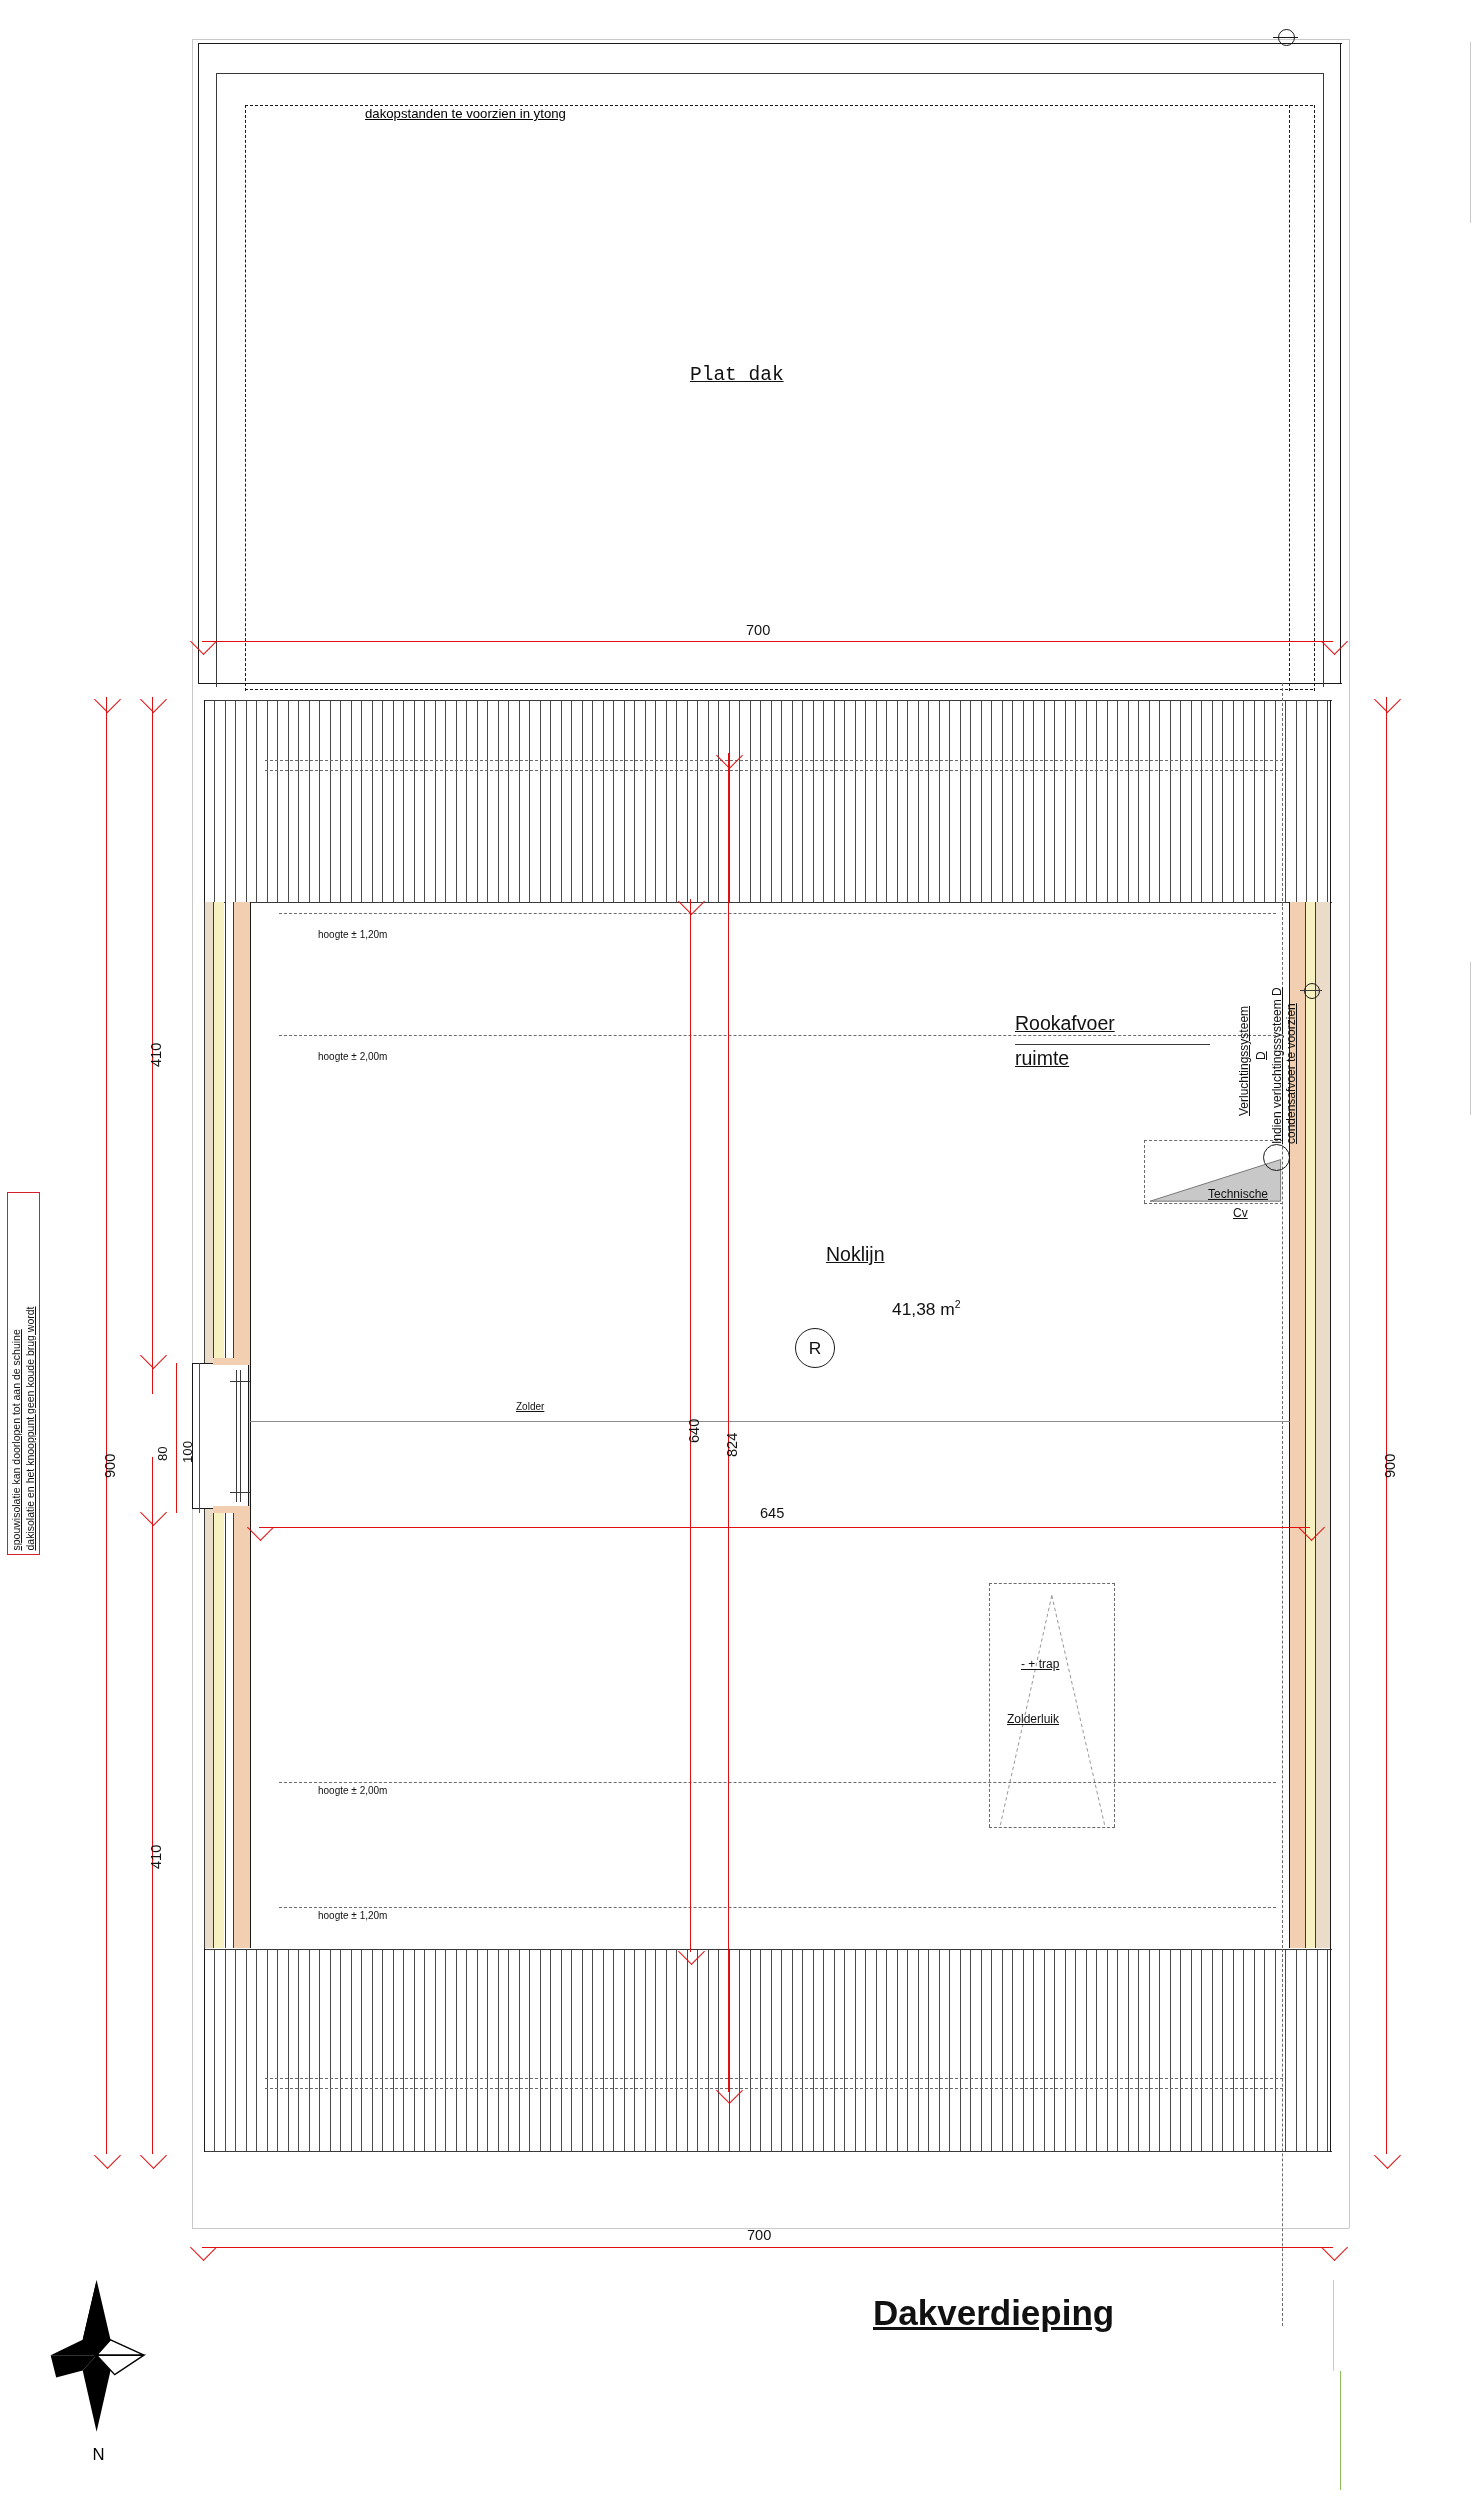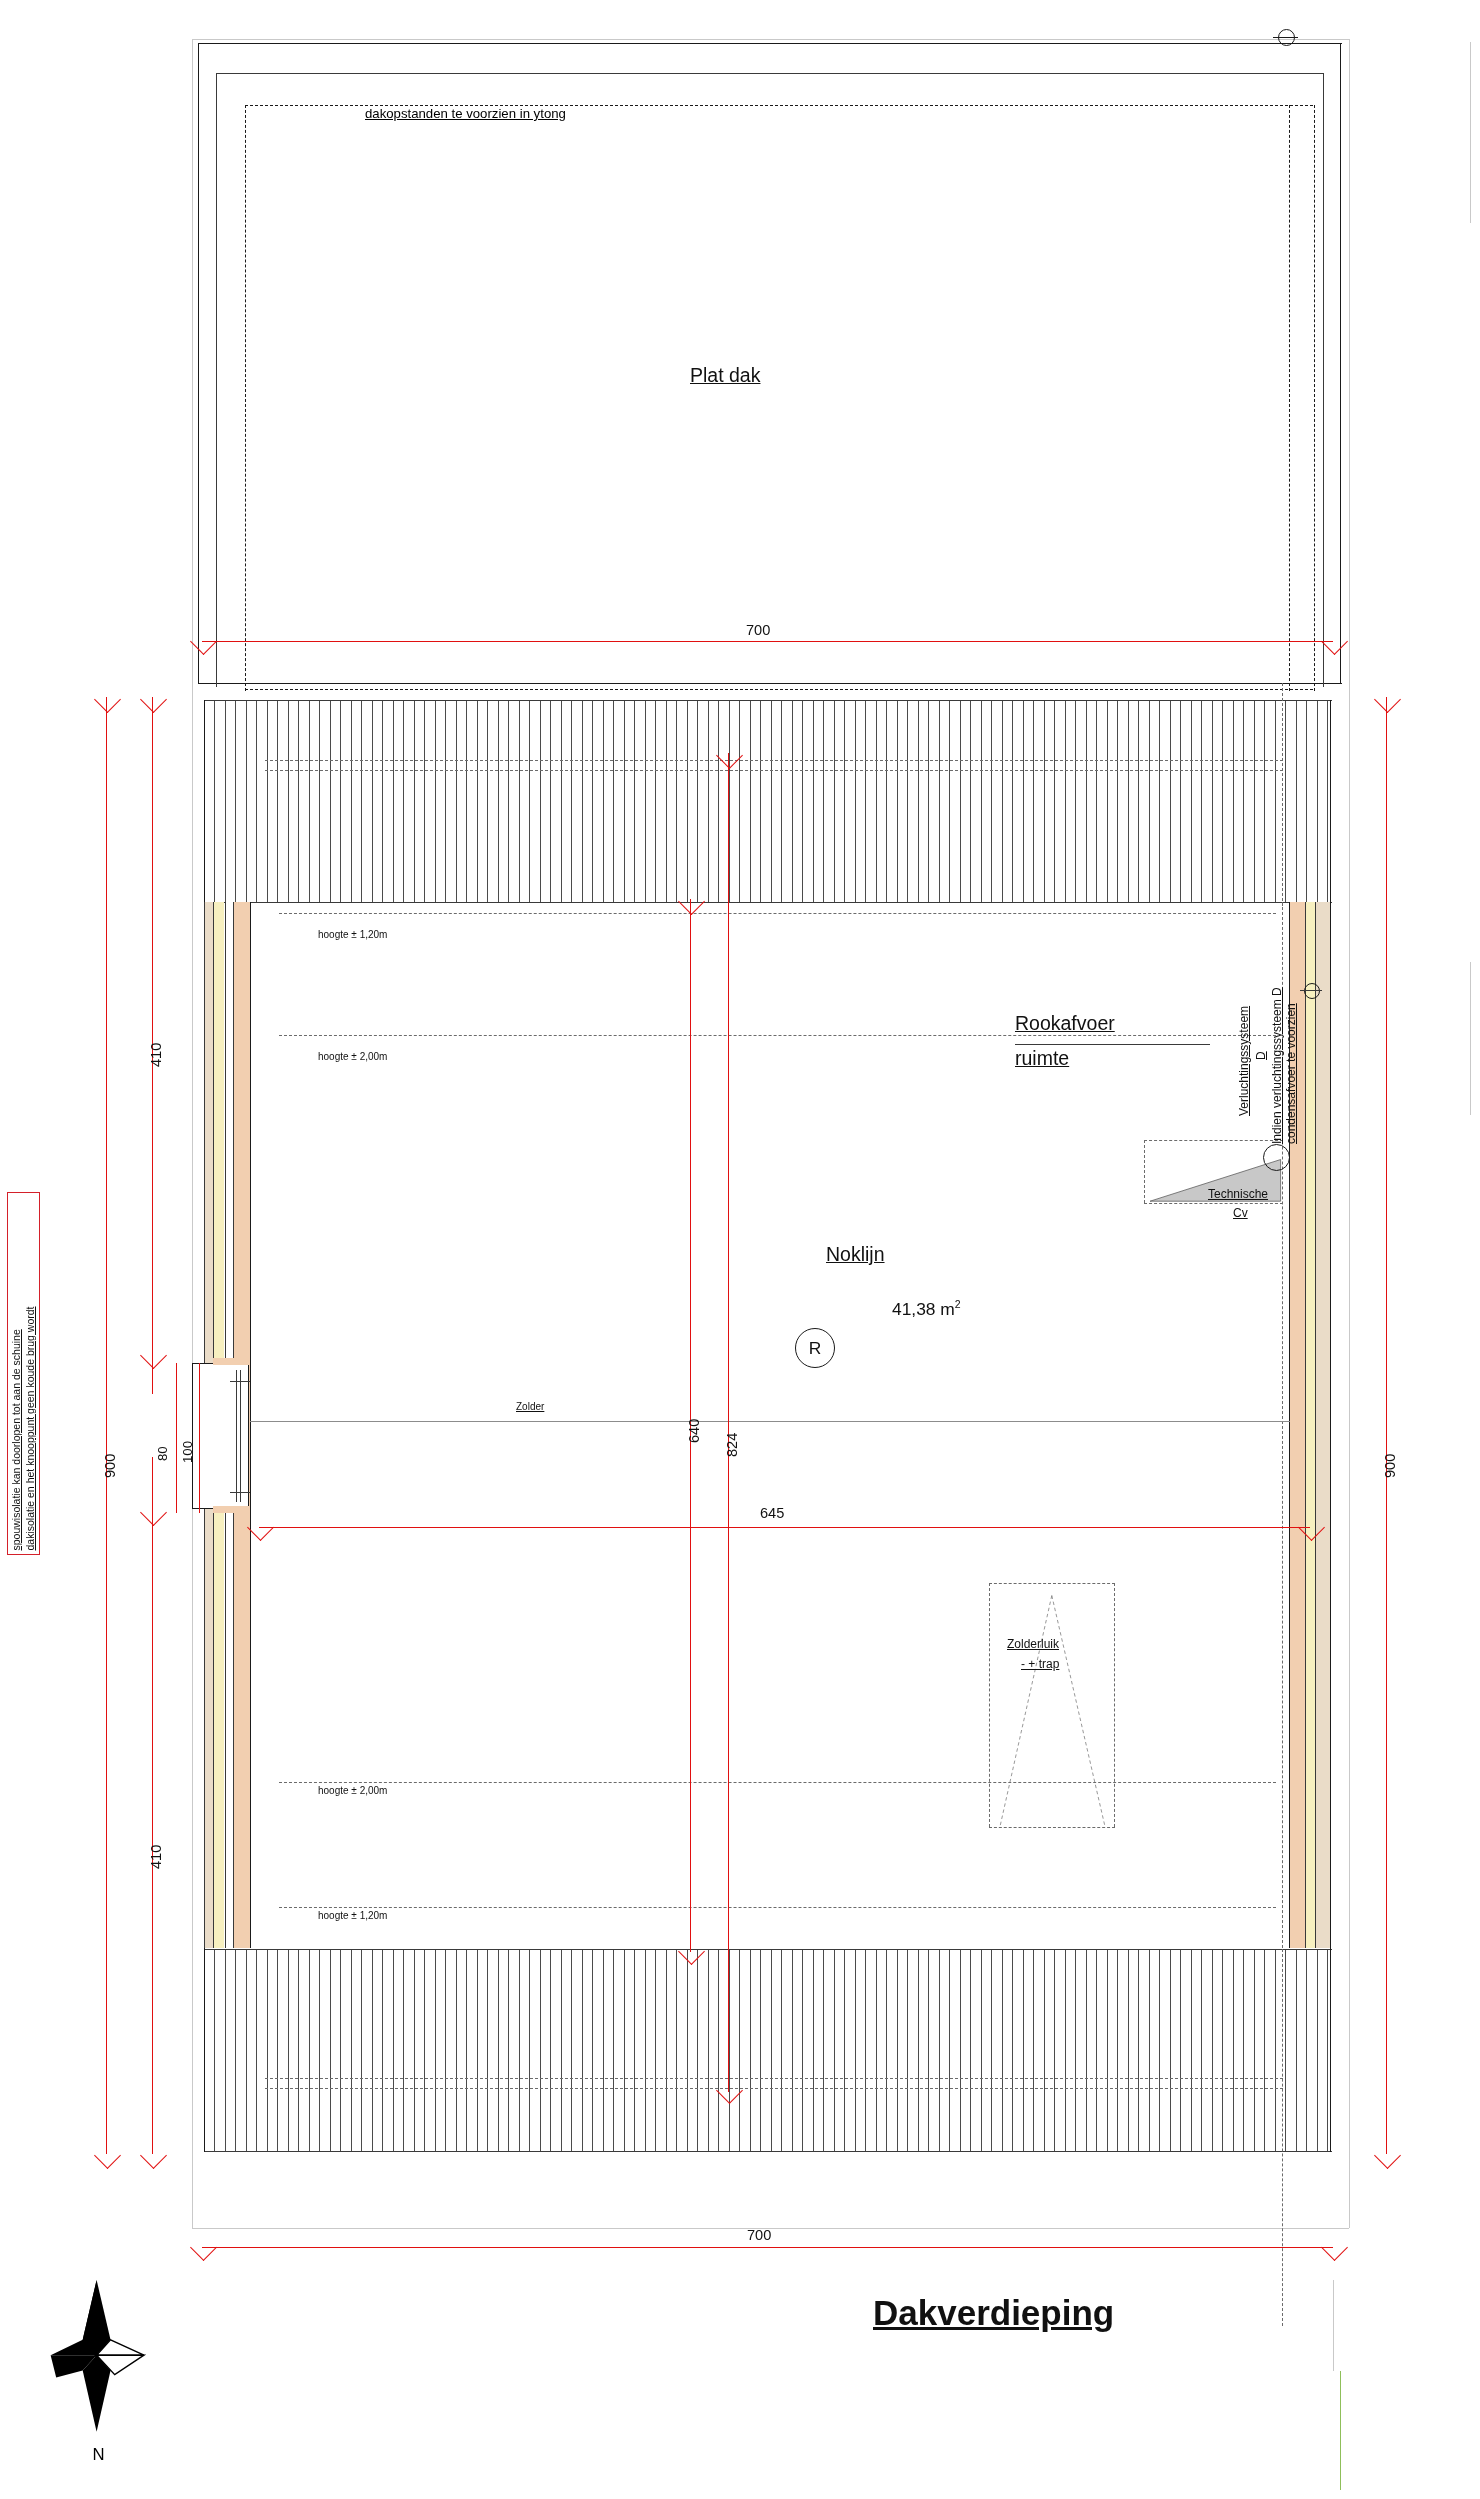--- a/index.html
+++ b/index.html
@@ -124,21 +124,21 @@
   <div class="dash-v" style="left:1314px; top:105px; height:586px;"></div>
   <div class="dash-h" style="left:245px; top:689px; width:1068px;"></div>
 
   <div class="dash-v" style="left:1289px; top:105px; height:586px;"></div>
 
   <div class="ytong-lbl" style="left:365px; top:106px;">dakopstanden te voorzien in ytong</div>
 
   <div class="circ" style="left:1278px; top:29px; width:15.3px; height:15.3px; font-size:0;"></div>
   <div class="ln hl" style="left:1273px; top:37px; width:25px;"></div>
 
-  <div class="roomname" style="left:690px; top:364px;">Plat dak</div>
+  <div class="roomname" style="left:690px; top:364px;font-family:Liberation Mono, monospace;">Plat dak</div>
 
 
   <div class="joists" style="left:204px; top:700px; width:1128px; height:202px;"></div>
   <div class="ln thin hl" style="left:204px; top:700px; width:1128px;"></div>
   <div class="ln thin hl" style="left:204px; top:902px; width:1128px;"></div>
   <div class="dashf-h" style="left:265px; top:760px; width:1018px;"></div>
   <div class="dashf-h" style="left:265px; top:770px; width:1018px;"></div>
 
   <div class="joists" style="left:204px; top:1949px; width:1128px; height:202px;"></div>
   <div class="ln thin hl" style="left:204px; top:1949px; width:1128px;"></div>
@@ -226,21 +226,21 @@
   <div class="ln thin hl" style="left:1015px; top:1044px; width:195px;"></div>
 
   <div class="dashf-h" style="left:989px; top:1583px; width:126px;"></div>
   <div class="dashf-v" style="left:989px; top:1583px; height:244px;"></div>
   <div class="dashf-v" style="left:1114px; top:1583px; height:244px;"></div>
   <div class="dashf-h" style="left:989px; top:1827px; width:126px;"></div>
   <svg style="position:absolute; left:989px; top:1583px; width:127px; height:245px;" viewBox="0 0 182 352" width="127" height="245">
     <line x1="90" y1="18" x2="16" y2="348" stroke="#6b6b6b" stroke-width="1" stroke-dasharray="5,4"></line>
     <line x1="90" y1="18" x2="166" y2="348" stroke="#6b6b6b" stroke-width="1" stroke-dasharray="5,4"></line>
   </svg>
-  <div class="lab u" style="left:1007px; top:1637px; font-size:12px;text-align:center;">Zolderluik</div>
+  <div class="lab u" style="left:1007px; top:1712px; font-size:12px;text-align:center;">Zolderluik</div>
   <div class="lab u" style="left:1021px; top:1657px; font-size:12px;">- + trap</div>
 
   <div class="ln red hl" style="left:202px; top:641px; width:1131px; height:1.4px;"></div>
   <div class="arrowtick" style="left:194px; top:632px;"></div>
   <div class="arrowtick" style="left:1325px; top:632px;"></div>
   <div class="dim" style="left:746px; top:622px;">700</div>
 
   <div class="ln red hl" style="left:202px; top:2247px; width:1131px; height:1.4px;"></div>
   <div class="arrowtick" style="left:194px; top:2238px;"></div>
   <div class="arrowtick" style="left:1325px; top:2238px;"></div>

